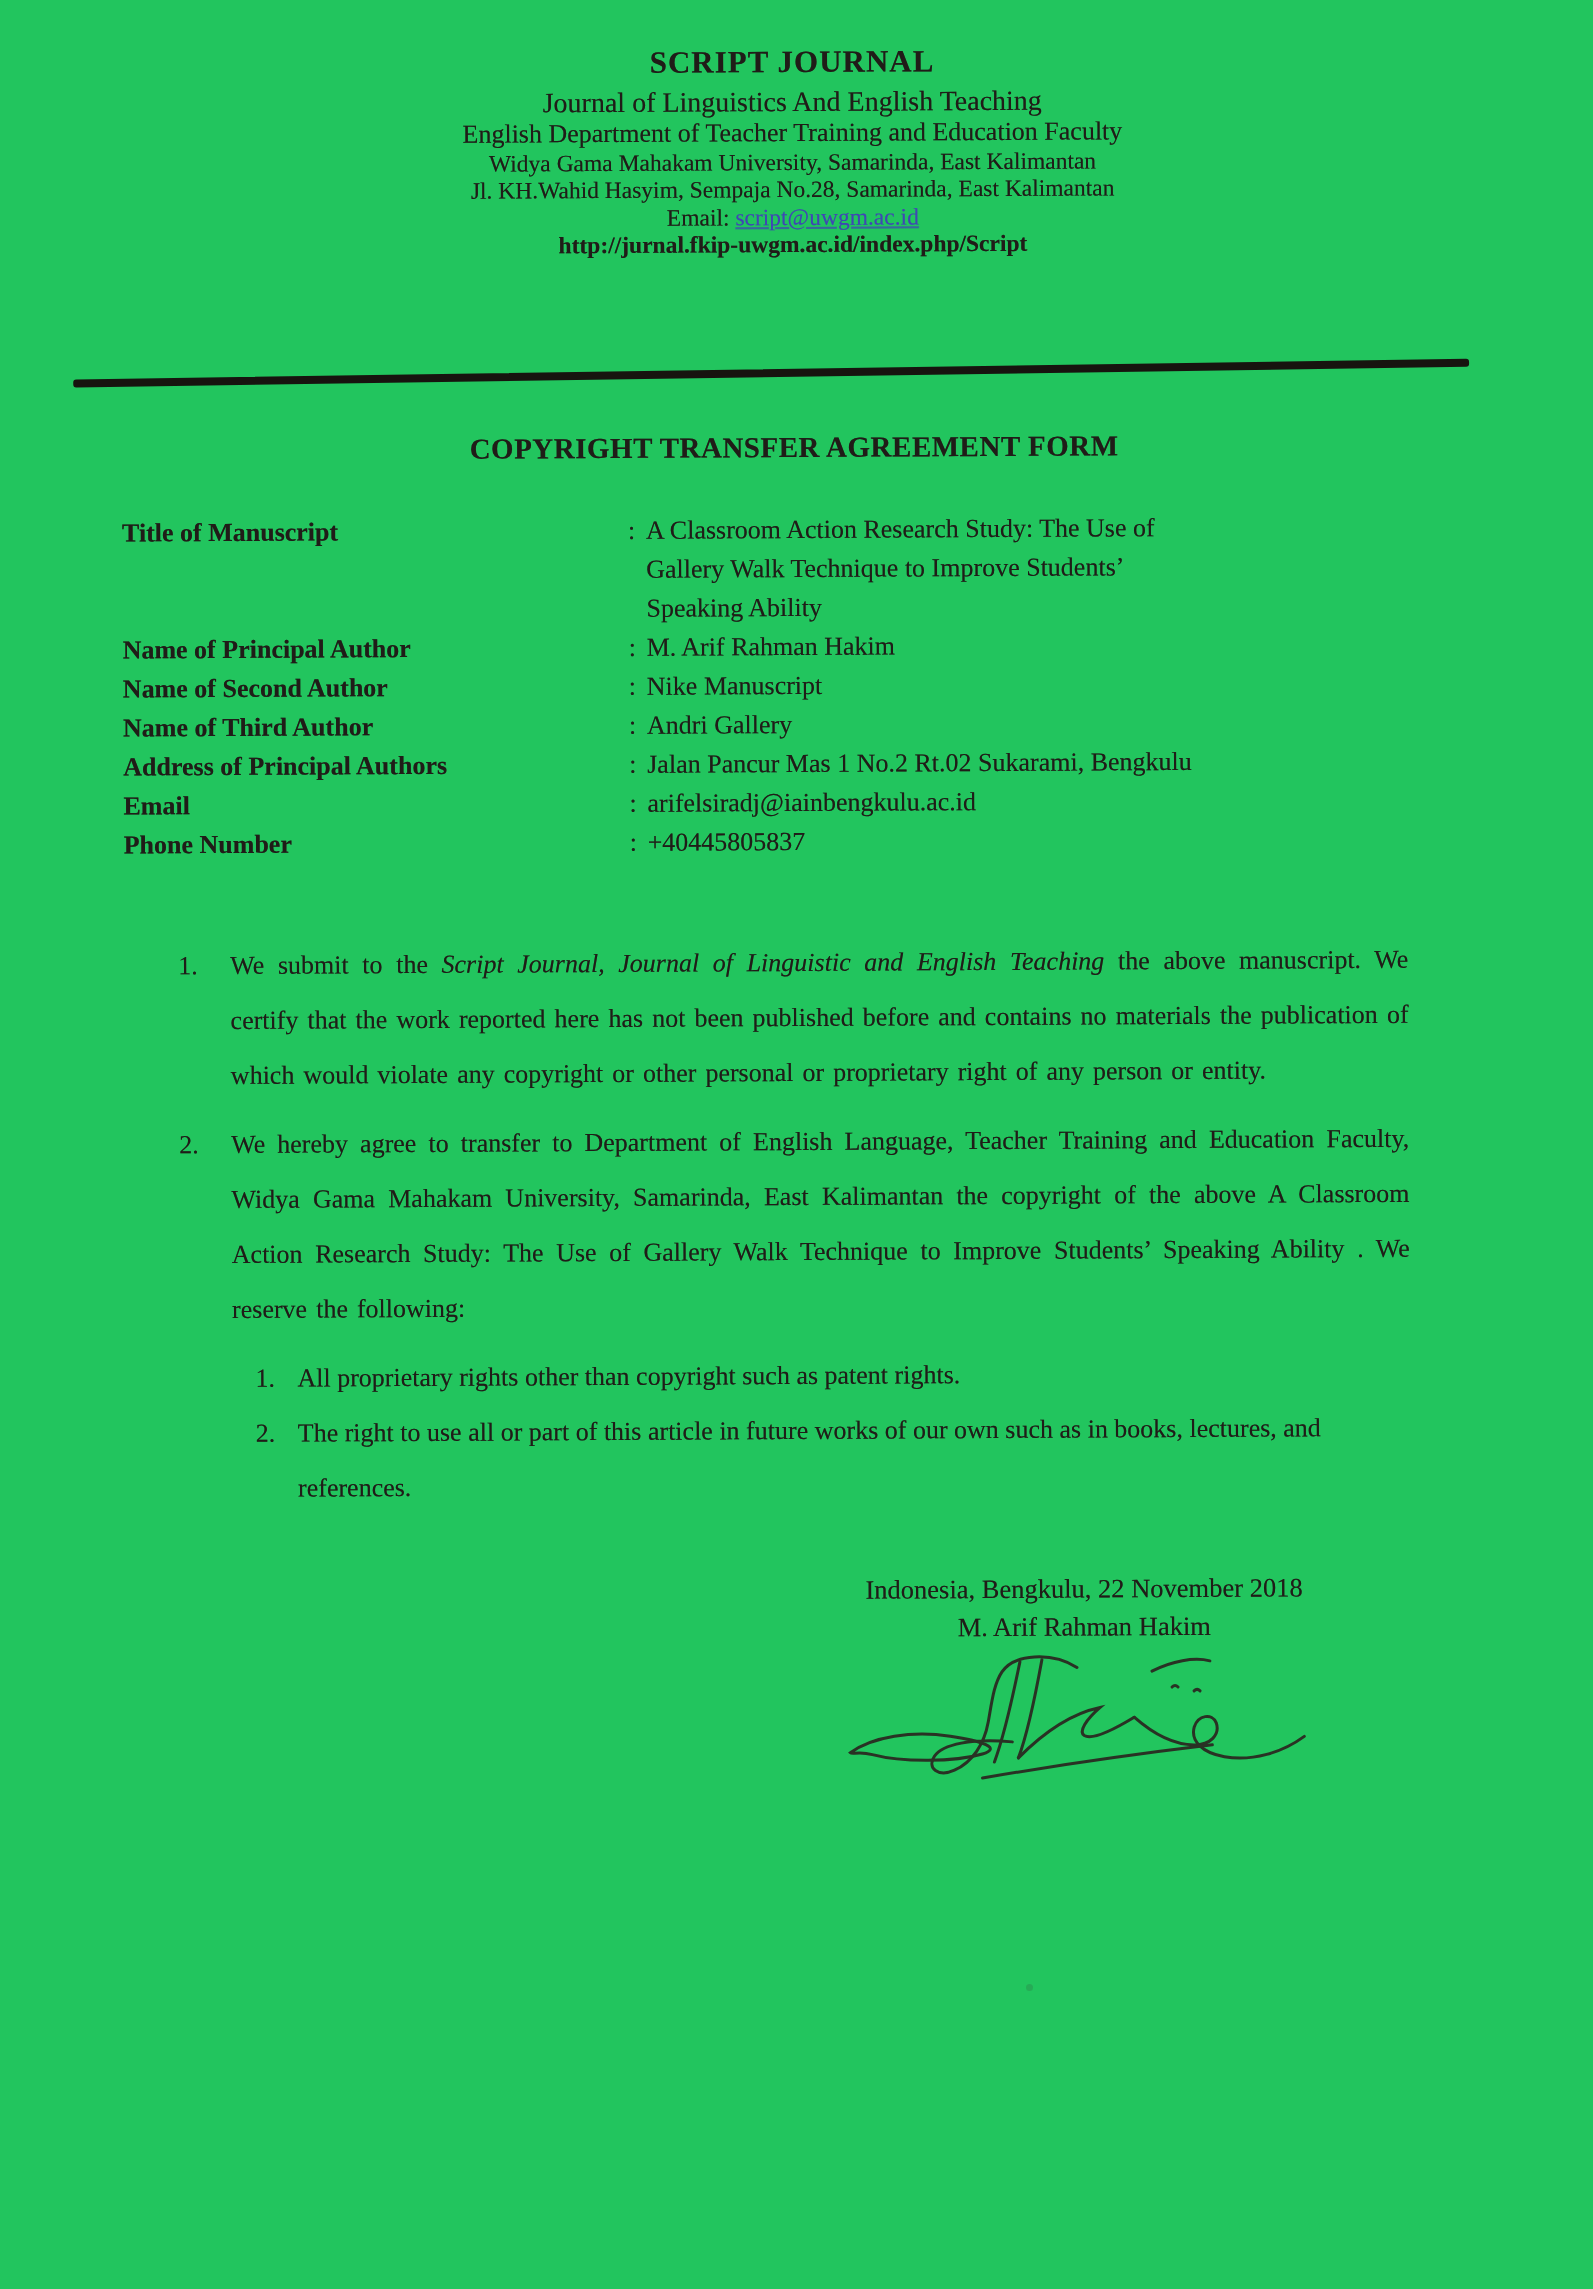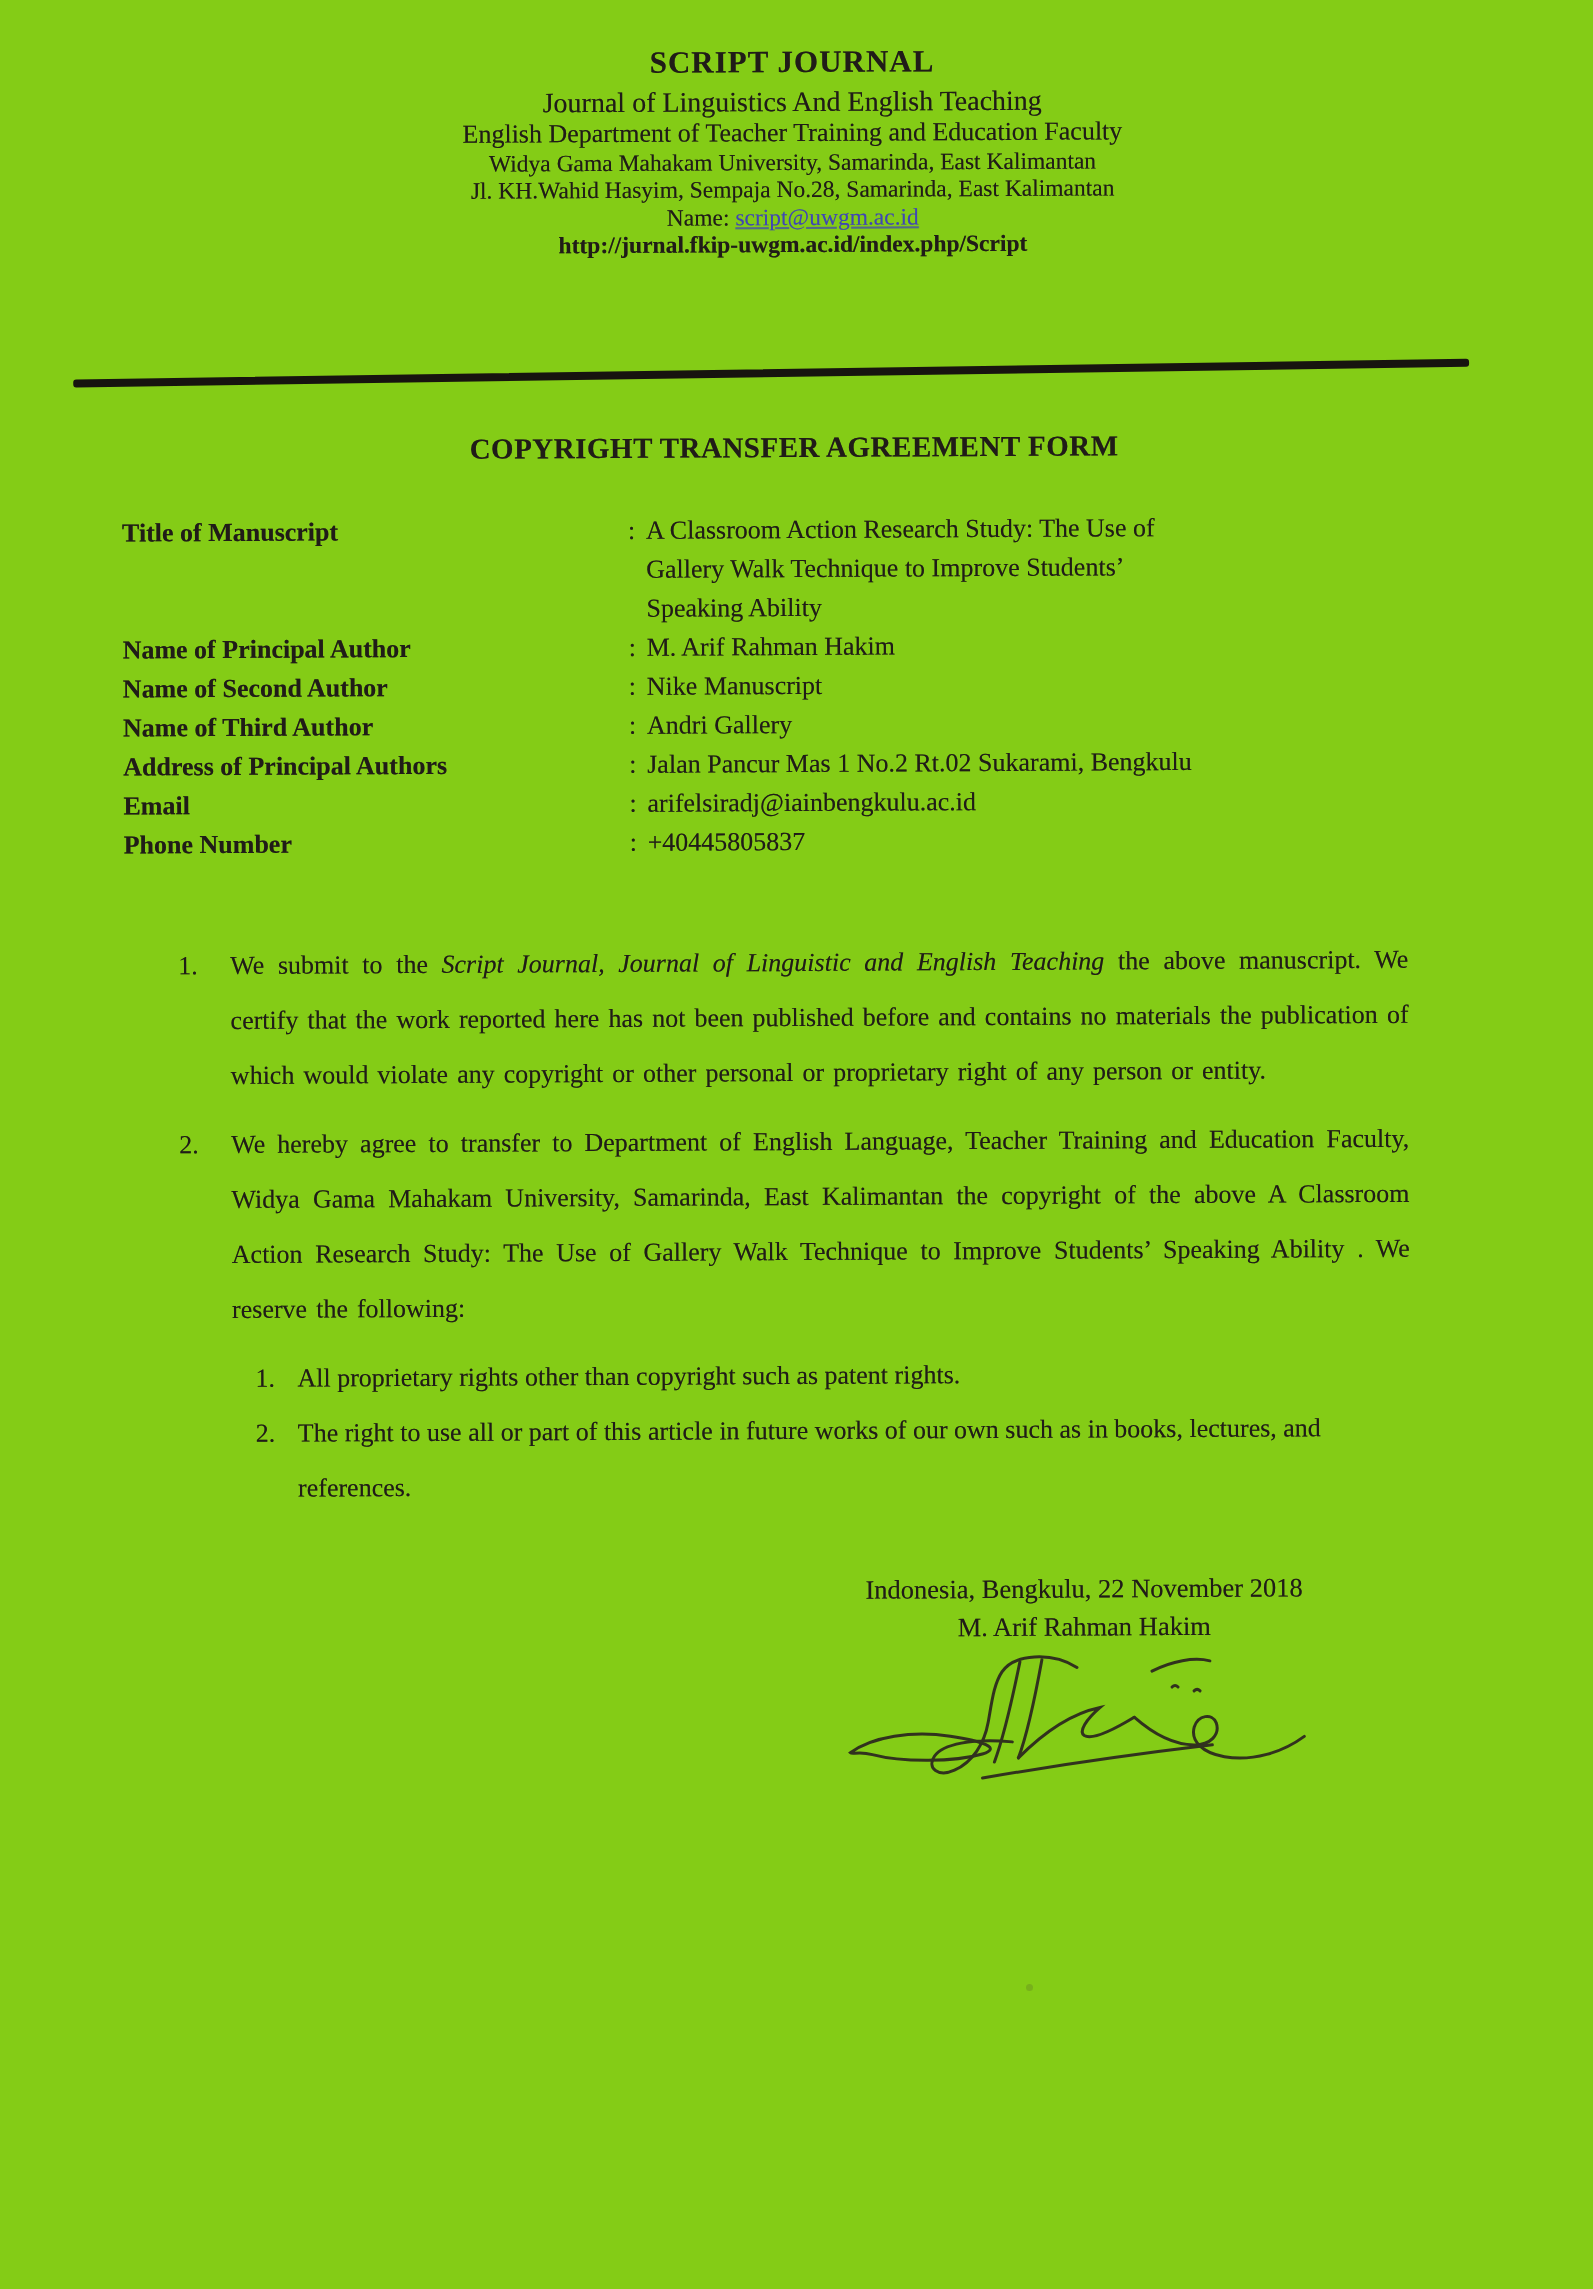--- a/index.html
+++ b/index.html
@@ -1,20 +1,20 @@
 <!DOCTYPE html>
 <html><head>
 <meta charset="utf-8">
 <style>
   html,body{margin:0;padding:0;background:#e8e8e6;}
   .page{
     position:relative;
     width:1593px;height:2289px;
     margin:0 auto;
-    background:#84cc16;
+    background:#22c55e;
     color:#201c18;
     font-family:"Liberation Serif","DejaVu Serif",serif;
     overflow:hidden;
   }
   .content{
     position:absolute;inset:0;
     transform:rotate(-0.3deg);
     transform-origin:50% 40%;
   }
   .ink{text-shadow:0 0 0.5px rgba(32,28,24,0.55);}
@@ -76,21 +76,21 @@
 <div class="page">
   <div class="content">
 
     <div class="header">
       <div class="h-title ink">SCRIPT JOURNAL</div>
       <div class="h-sub ink">Journal of Linguistics And English Teaching</div>
       <div class="h-dept ink">English Department of Teacher Training and Education Faculty</div>
       <div class="h-univ ink">Widya Gama Mahakam University, Samarinda, East Kalimantan</div>
       <div class="h-addr ink">Jl. KH.Wahid Hasyim, Sempaja No.28, Samarinda, East Kalimantan</div>
       <div class="h-email">
-        <span class="ink">Name:</span>
+        <span class="ink">Email:</span>
         <span class="lnk">script@uwgm.ac.id</span>
       </div>
       <div class="h-web ink">http://jurnal.fkip-uwgm.ac.id/index.php/Script</div>
     </div>
 
     <div class="divider"></div>
 
     <div class="form-title ink">COPYRIGHT TRANSFER AGREEMENT FORM</div>
 
     <div class="form">

